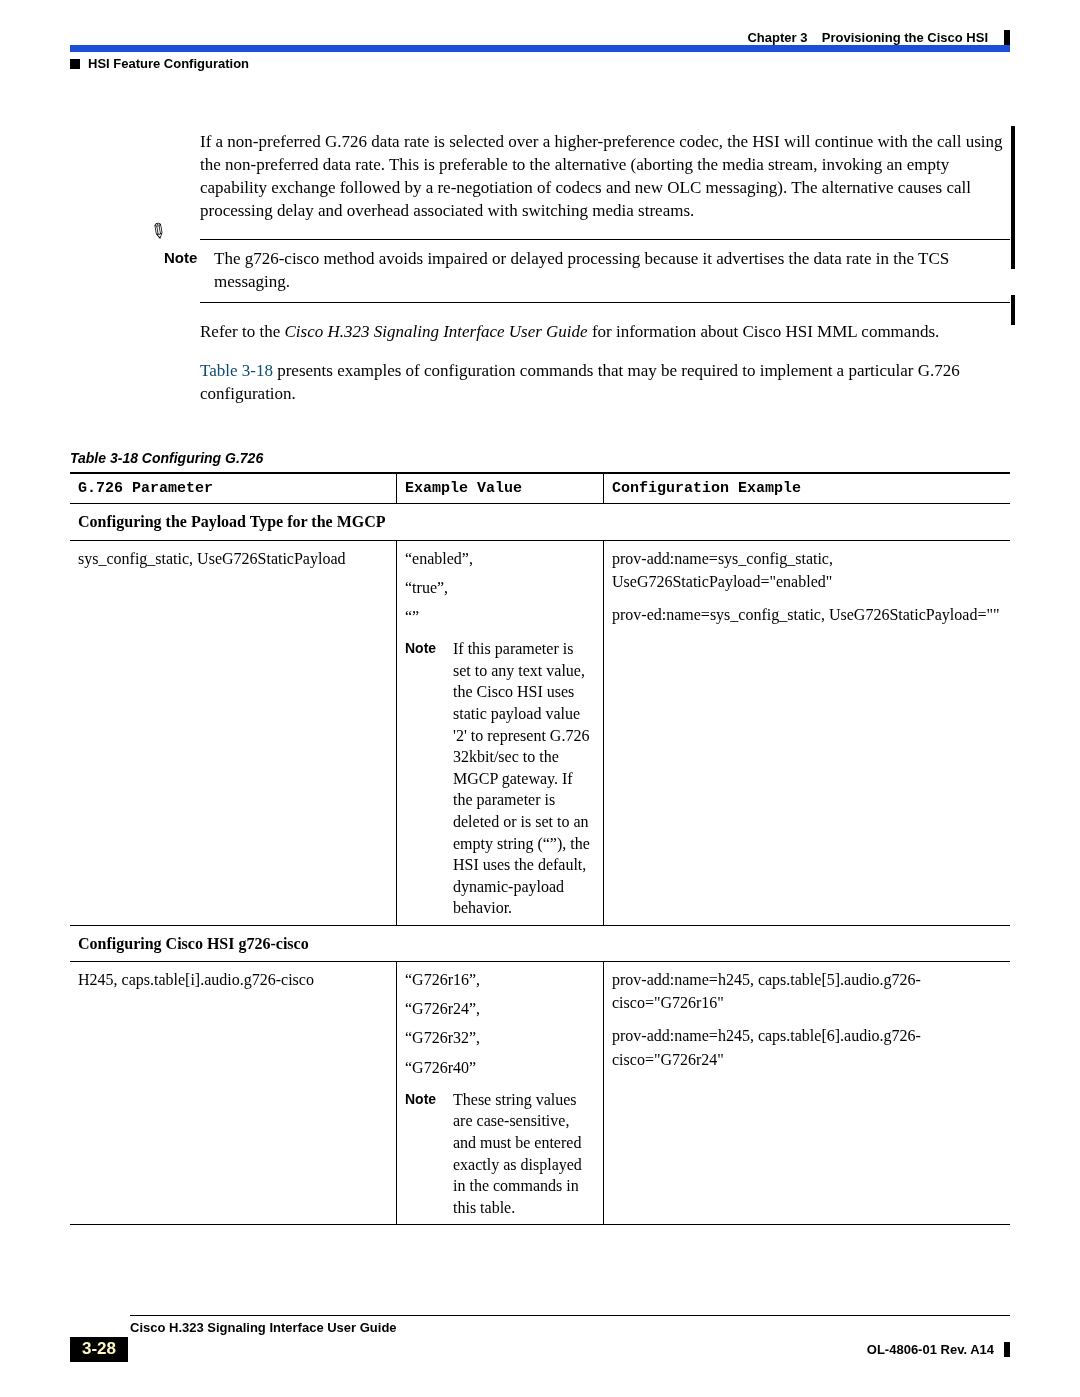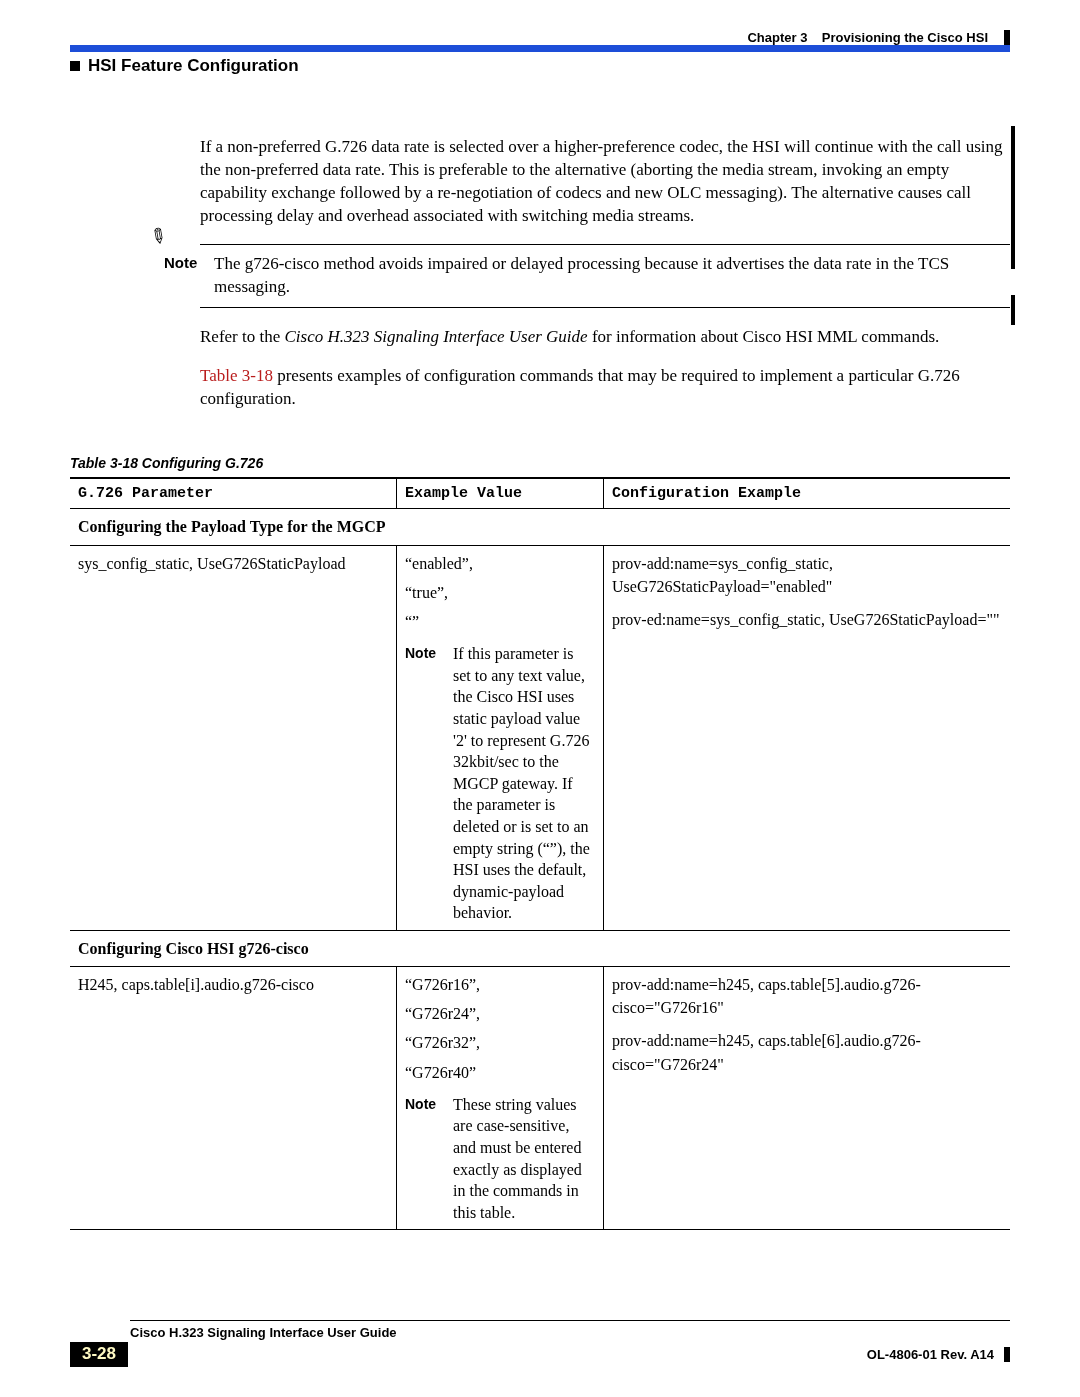--- a/index.html
+++ b/index.html
@@ -27,21 +27,21 @@
     position: relative;
   }
   .header-chapter { margin-right: 16px; }
   .header-bar-right {
     width: 6px; height: 15px; background:#000;
   }
   .subheader-row {
     display:flex; align-items:center;
     font-family: Arial, Helvetica, sans-serif;
     font-weight: bold;
-    font-size: 17px;
+    font-size: 13px;
     padding-top: 4px;
     margin-bottom: 60px;
   }
   .sq { width:10px; height:10px; background:#000; margin-right:8px;}
   .body-text {
     margin-left: 130px;
     font-size: 17px;
     line-height: 1.35;
     margin-bottom: 16px;
   }
@@ -83,21 +83,21 @@
   }
   .note-content { flex:1; }
   .right-change-bar {
     position:absolute;
     right: 65px;
     width: 4px;
     background:#000;
   }
   .cb1 { top: 126px; height: 143px; }
   .cb2 { top: 295px; height: 30px; }
-  .link { color: #b91c1c; }
+  .link { color: #0c4a6e; }
   .italic { font-style: italic; }
   .table-caption {
     font-family: Arial, Helvetica, sans-serif;
     font-weight: bold;
     font-style: italic;
     font-size: 14px;
     margin-top: 45px;
     margin-bottom: 6px;
   }
   table.cfg {

